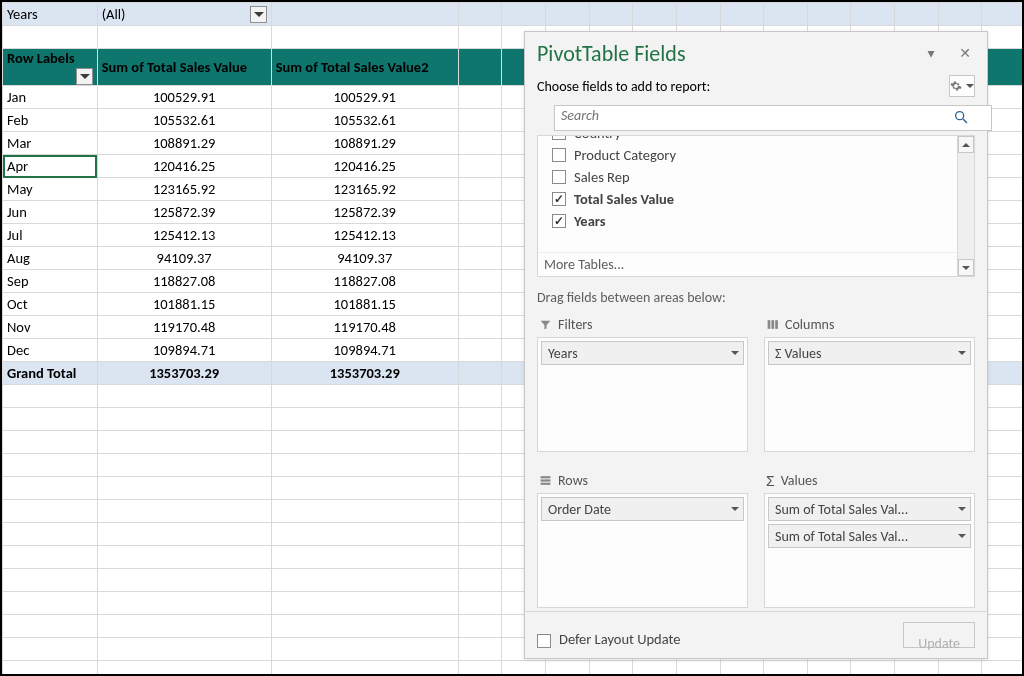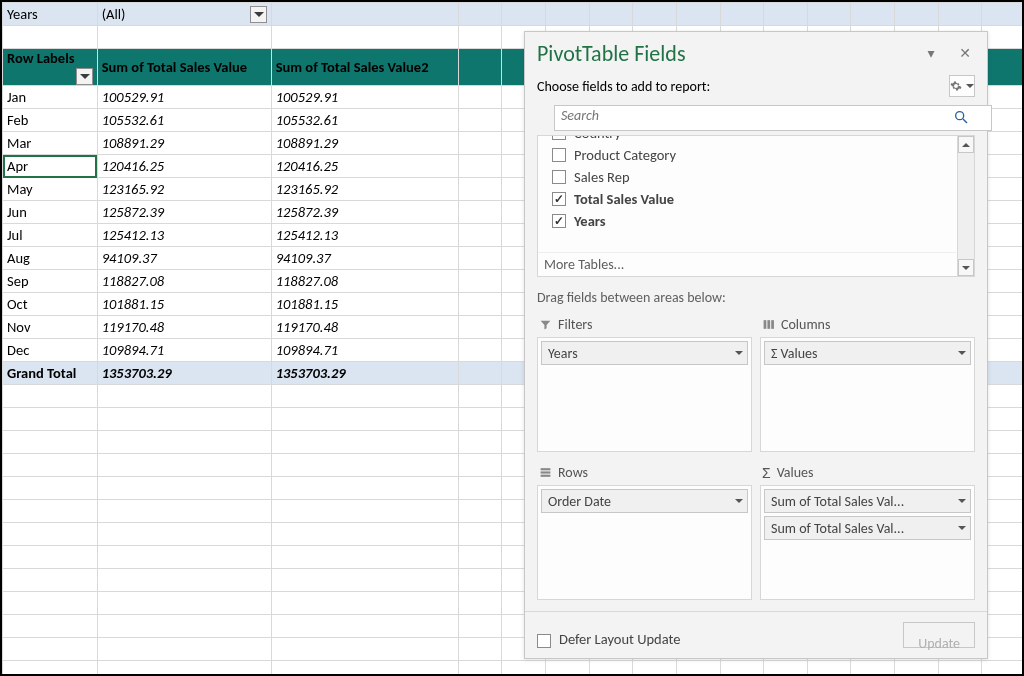--- a/index.html
+++ b/index.html
@@ -32,21 +32,21 @@
   }
   table.cells td {
     border: 1px solid #d9d9d9;
     height: 23px;
     padding: 0 4px;
     vertical-align: middle;
     font-size: 14.5px;
     color: #000;
     white-space: nowrap;
   }
-  td.num { text-align: left; font-style: italic; }
+  td.num { text-align: center; }
   tr.filter-row td {
     background: #dbe5f1;
   }
   tr.header-row td {
     background: #0f766e;
     font-weight: bold;
   }
   tr.total-row td {
     background: #dbe5f1;
     font-weight: bold;
@@ -225,21 +225,21 @@
   }
   .drag-label {
     padding: 10px 12px 6px 12px;
     color: #5f5f5f;
     font-size: 14px;
   }
   .areas {
     display: grid;
     grid-template-columns: 1fr 1fr;
     grid-template-rows: 140px 140px;
-    gap: 8px;
+    gap: 16px;
     padding: 0 12px;
   }
   .area {
     display: flex;
     flex-direction: column;
   }
   .area-head {
     display: flex;
     align-items: center;
     font-size: 14px;

